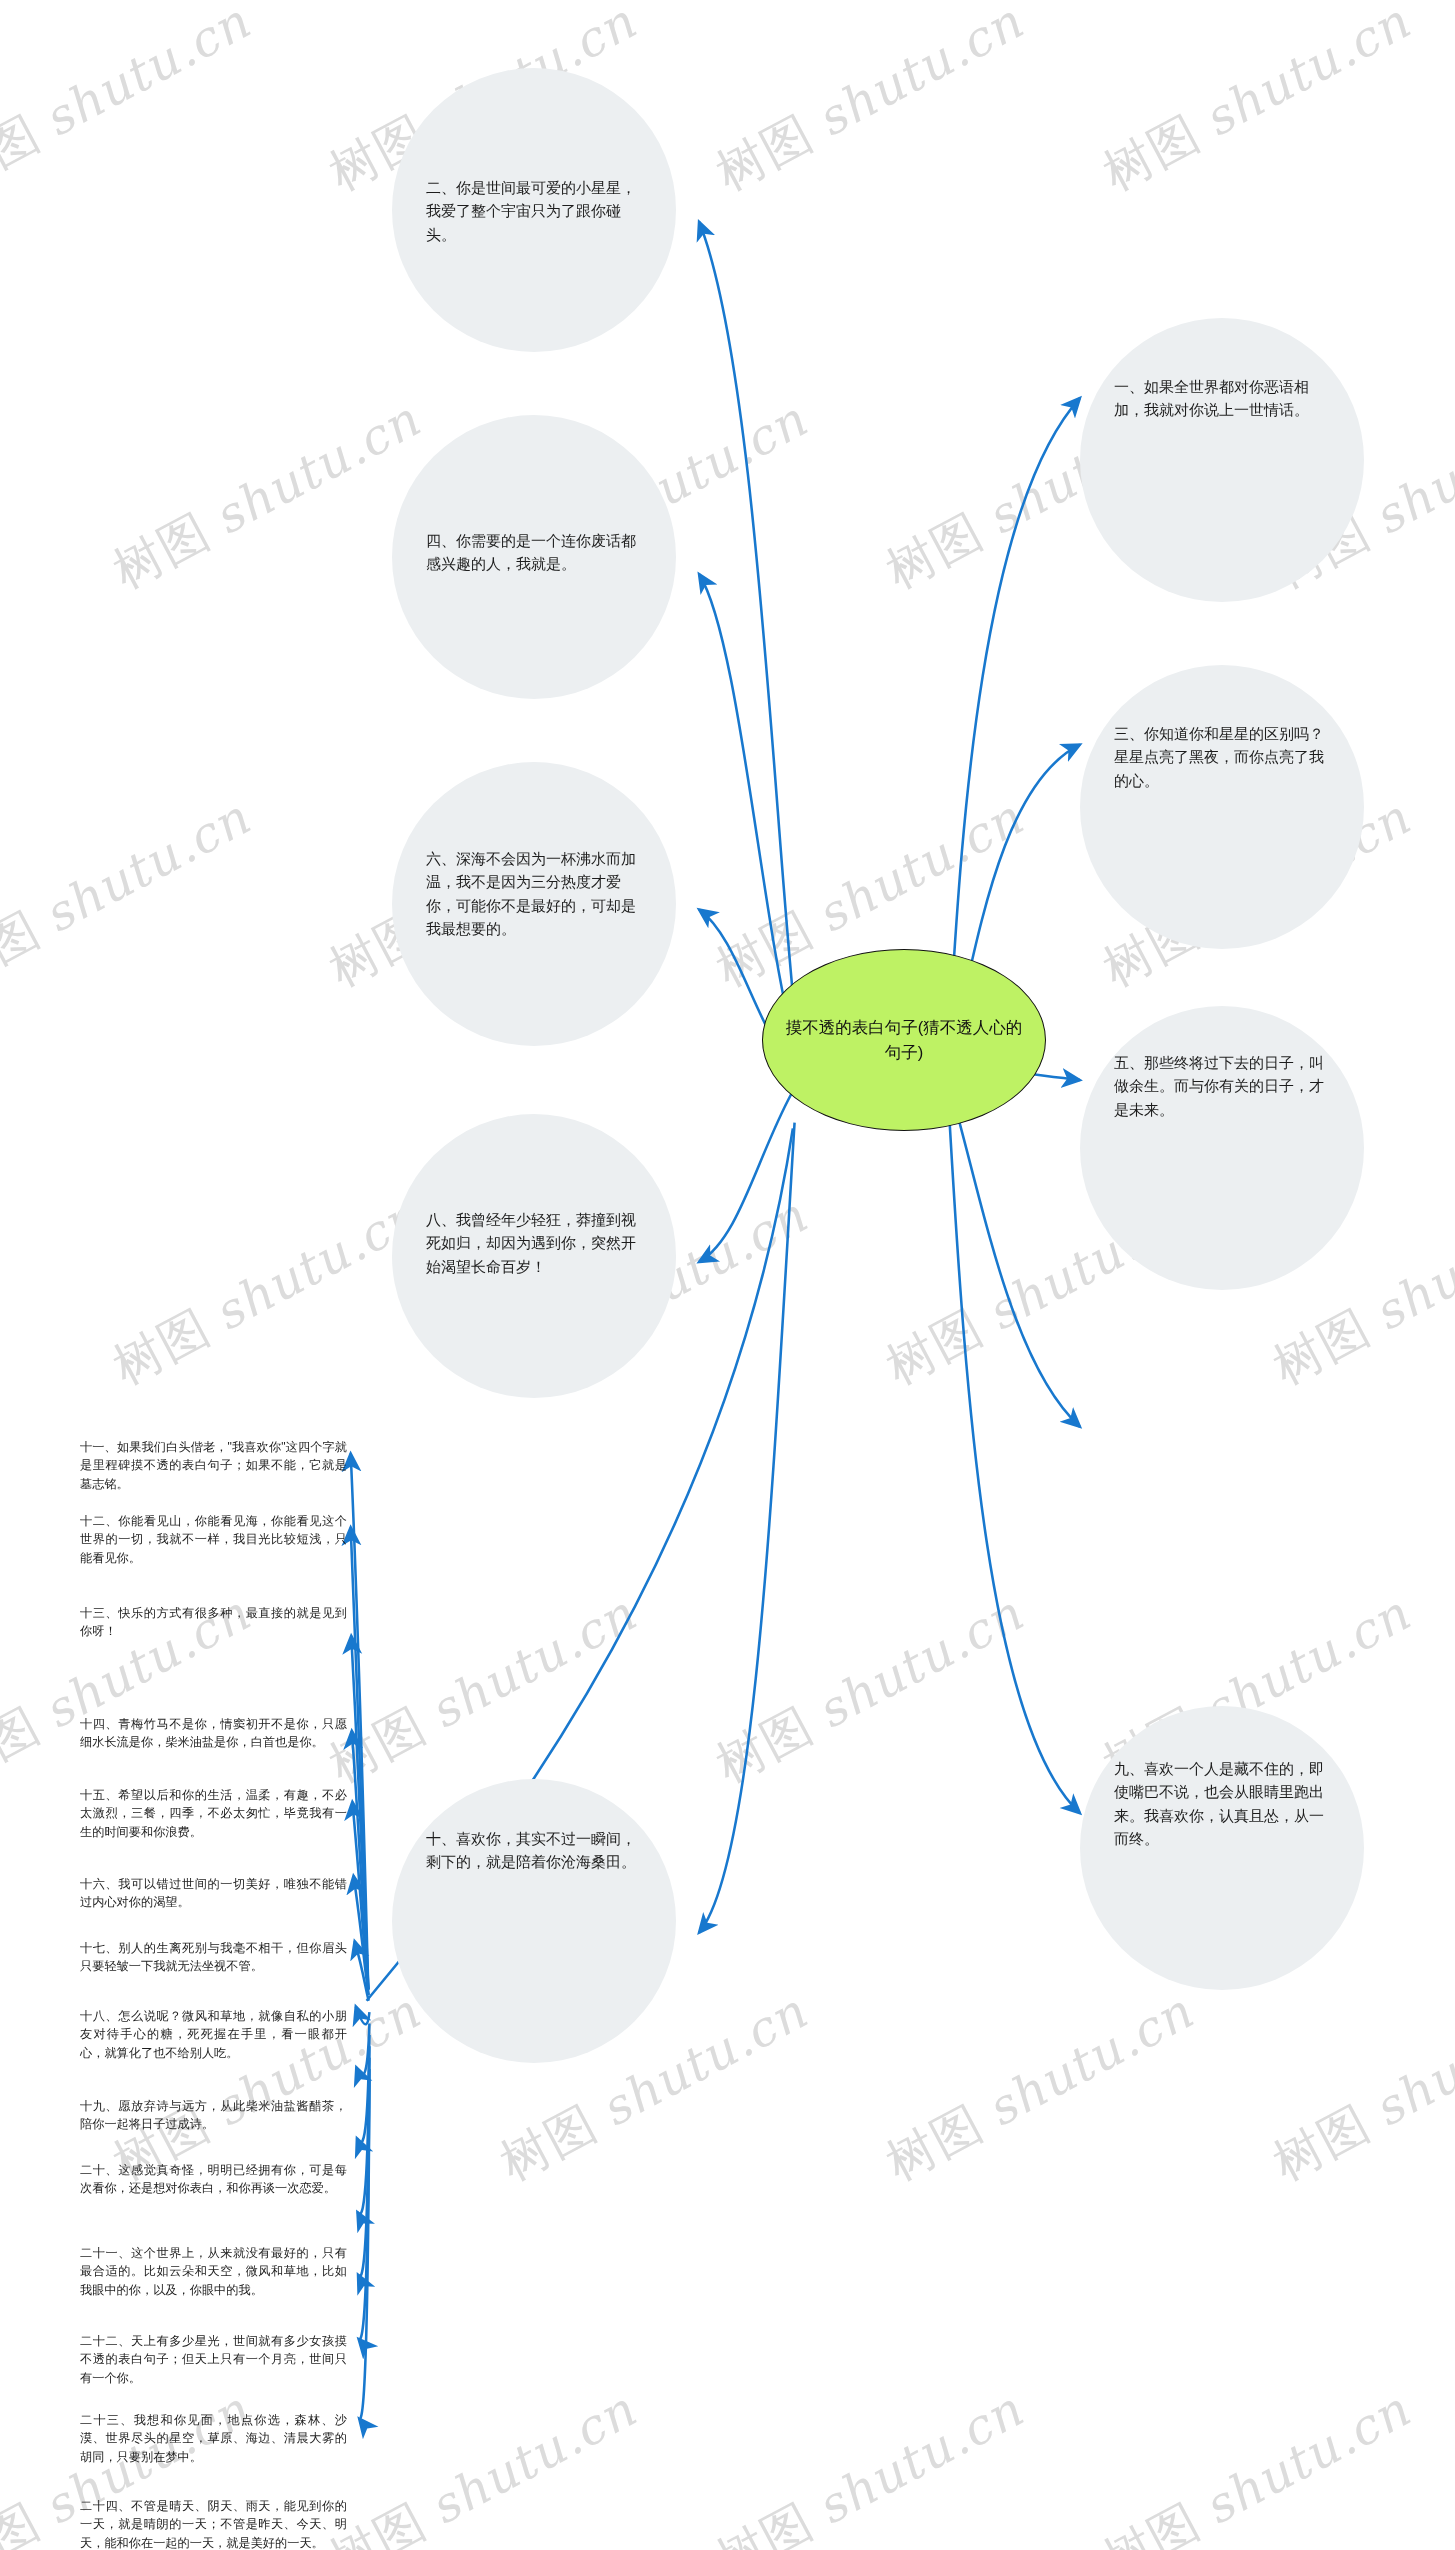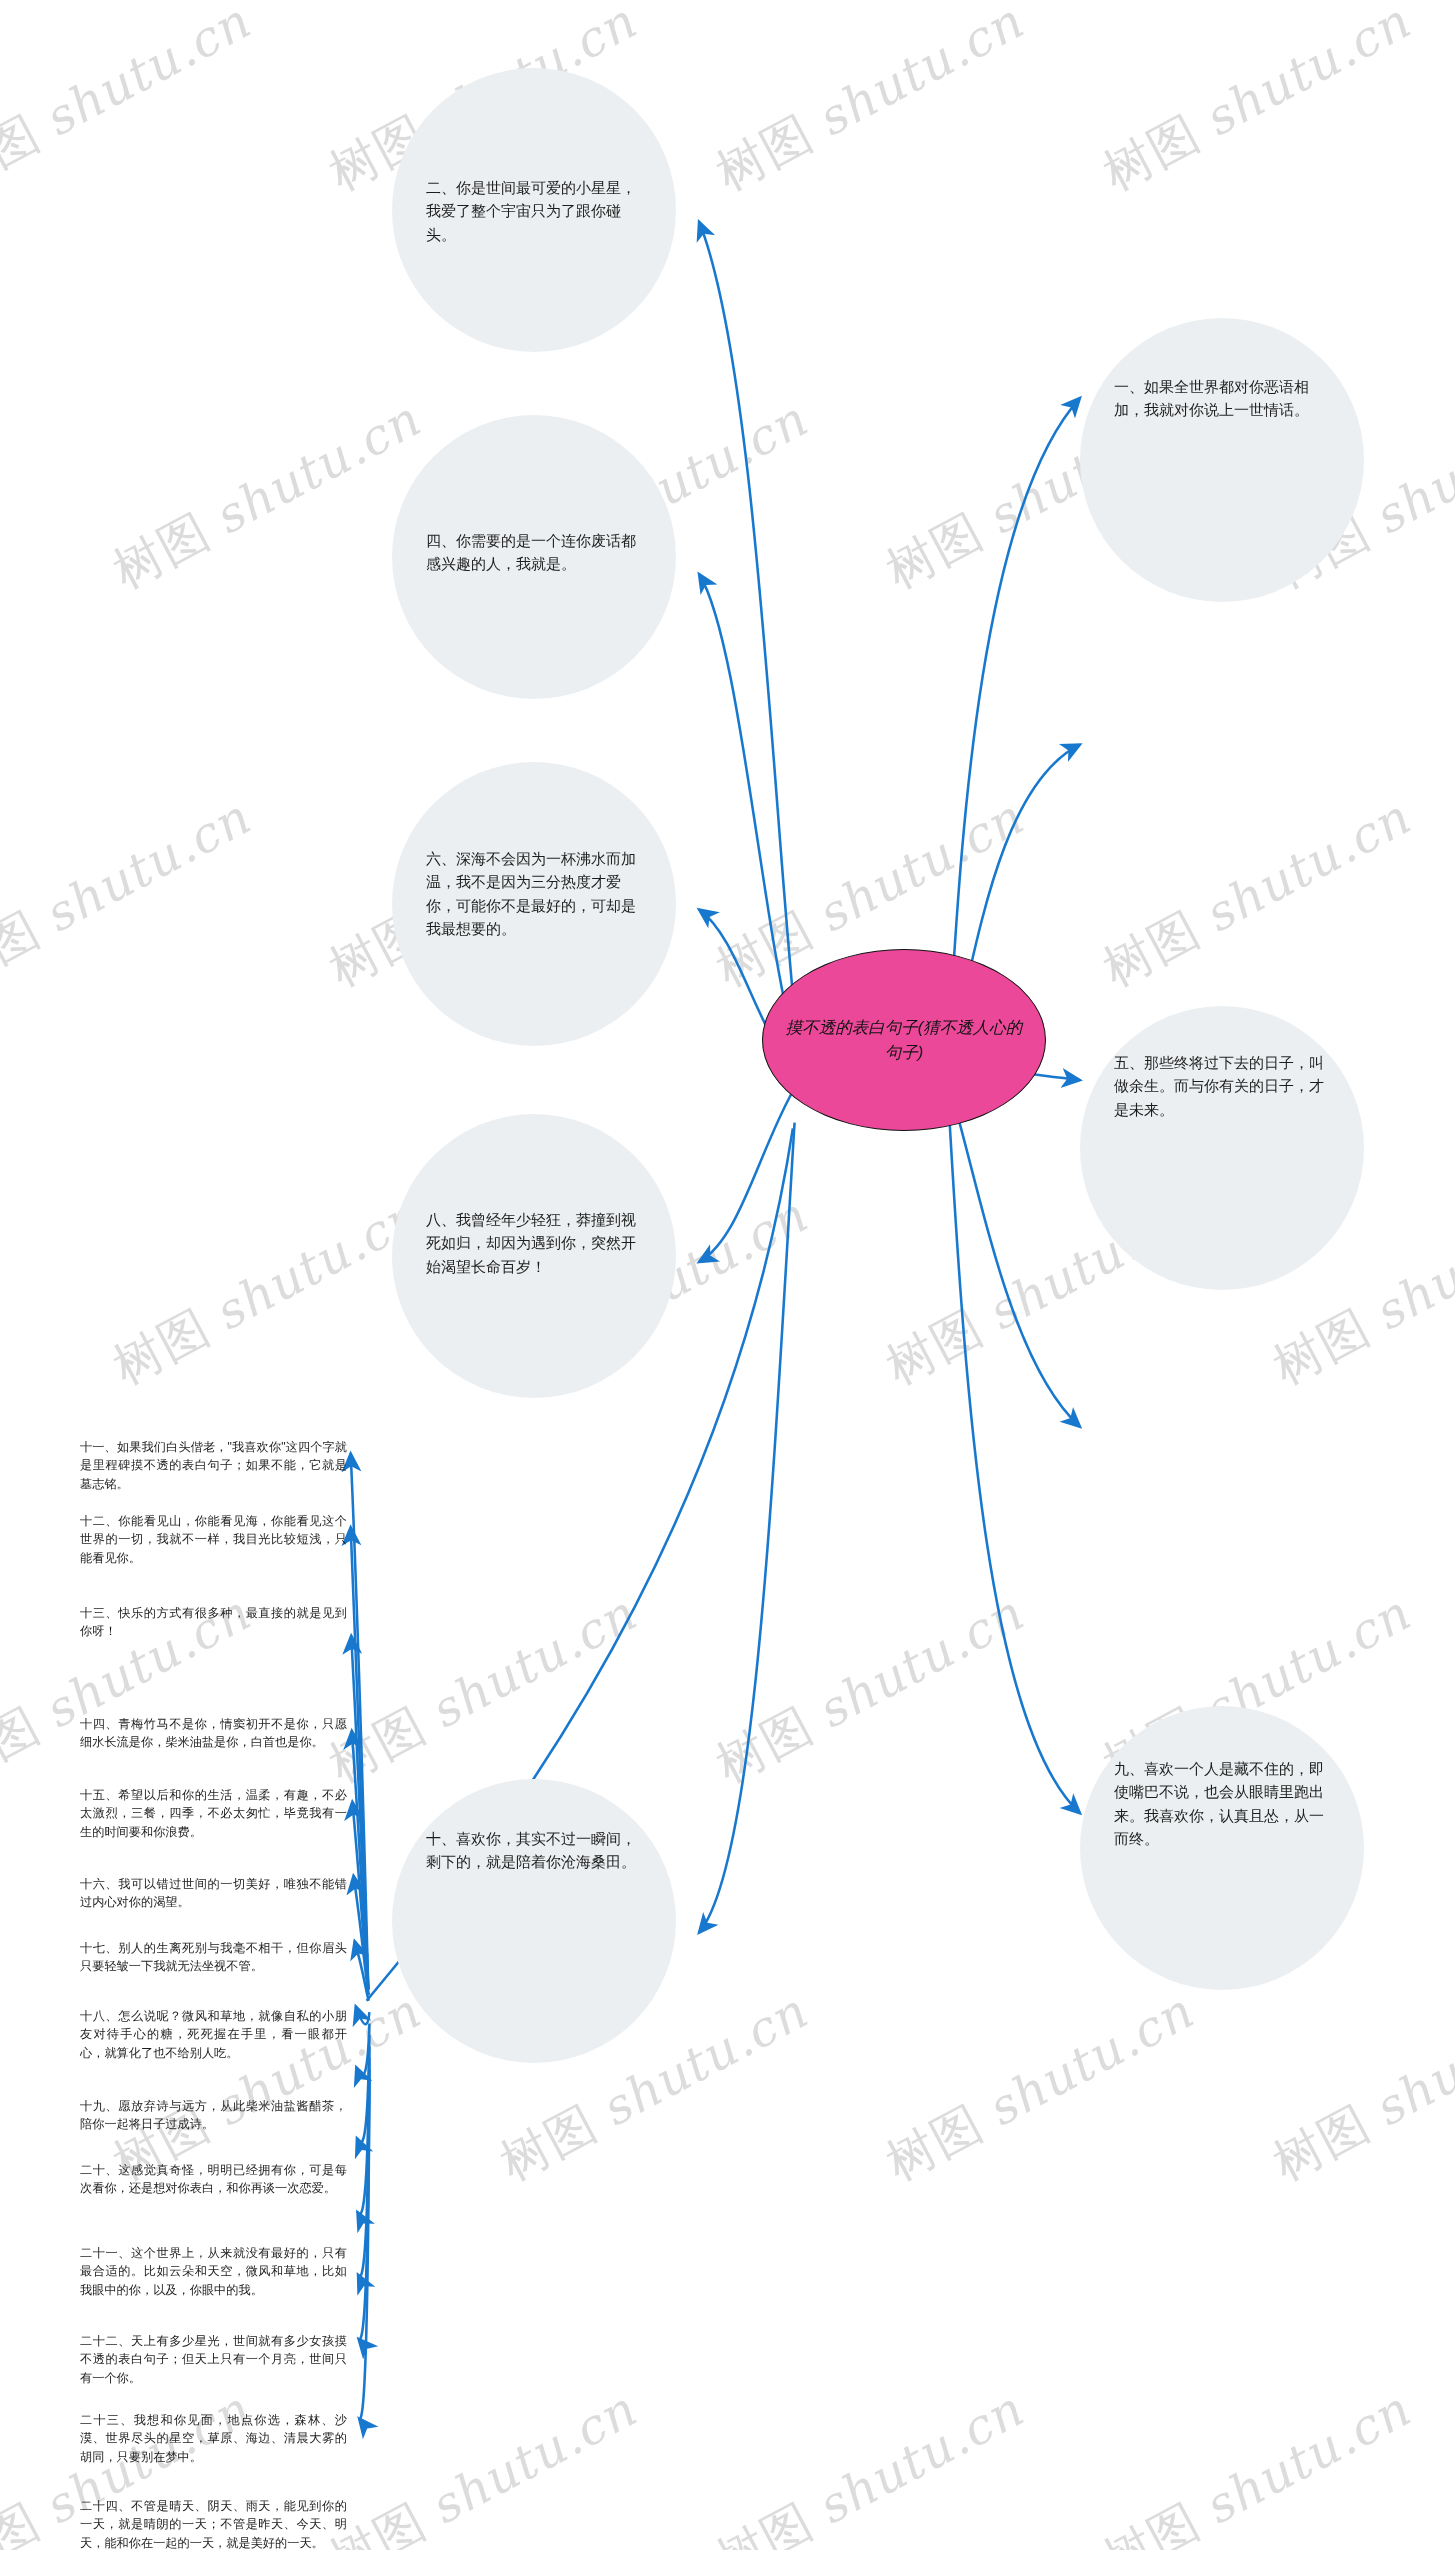--- a/index.html
+++ b/index.html
@@ -58,27 +58,26 @@
     font-size:15px;
     line-height:1.55;
     color:#1d1d1d;
     text-align:left;
     word-break:break-all;
   }
 
   .root{
     position:absolute;
     border-radius:50%;
-    background:#ec4899;
+    background:#bef264;
     border:1.1px solid #111;
     box-sizing:border-box;
     display:flex;
     align-items:center;
     justify-content:center;
-    font-style:italic;
   }
   .root .txt{
     font-size:16.5px;
     line-height:1.5;
     color:#111;
     text-align:center;
     width:84%;
   }
 
   
@@ -201,20 +200,23 @@
     </div>
 
     <div class="bubble" style="left:392px;top:1779px;width:284px;height:284px;">
       <div class="txt" style="width:76%;margin-top:48px;">十、喜欢你，其实不过一瞬间，剩下的，就是陪着你沧海桑田。</div>
     </div>
 
     <div class="bubble" style="left:1080px;top:318px;width:284px;height:284px;">
       <div class="txt" style="width:76%;margin-top:57px;">一、如果全世界都对你恶语相加，我就对你说上一世情话。</div>
     </div>
 
+    <div class="bubble" style="left:1080px;top:665px;width:284px;height:284px;">
+      <div class="txt" style="width:76%;margin-top:57px;">三、你知道你和星星的区别吗？星星点亮了黑夜，而你点亮了我的心。</div>
+    </div>
 
     <div class="bubble" style="left:1080px;top:1006px;width:284px;height:284px;">
       <div class="txt" style="width:76%;margin-top:45px;">五、那些终将过下去的日子，叫做余生。而与你有关的日子，才是未来。</div>
     </div>
 
 
     <div class="bubble" style="left:1080px;top:1706px;width:284px;height:284px;">
       <div class="txt" style="width:76%;margin-top:51px;">九、喜欢一个人是藏不住的，即使嘴巴不说，也会从眼睛里跑出来。我喜欢你，认真且怂，从一而终。</div>
     </div>
   </div>

